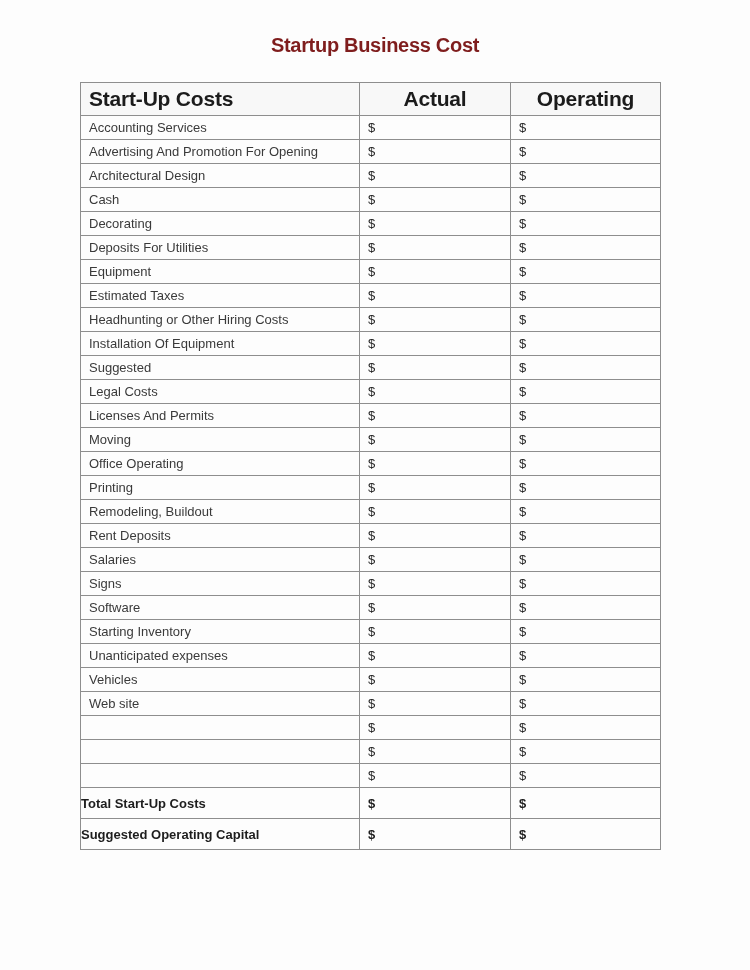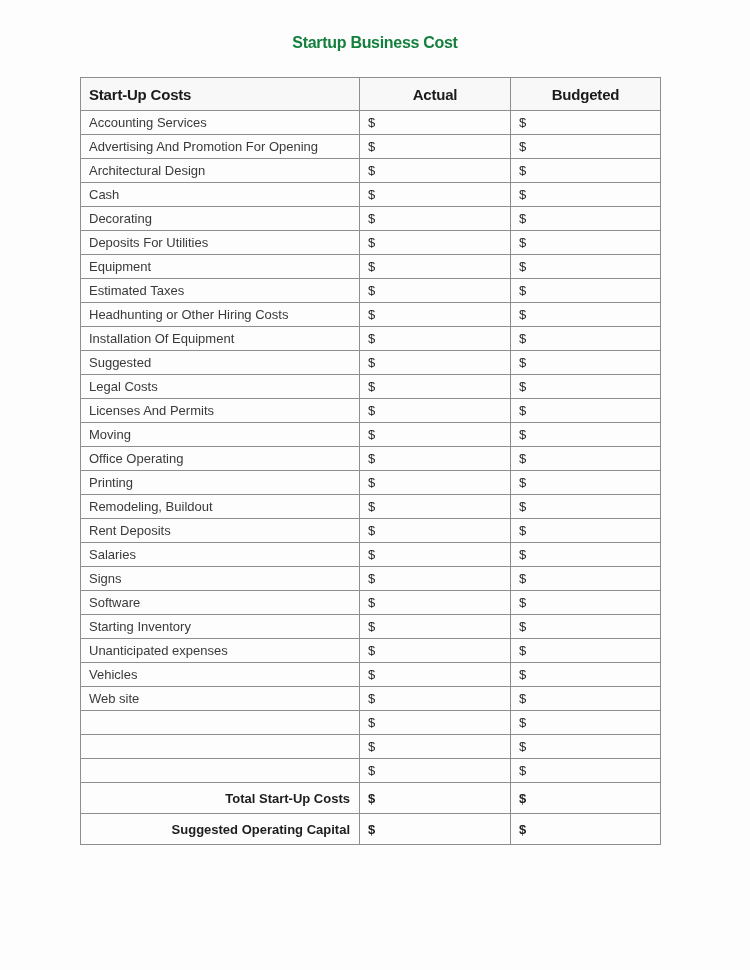--- a/index.html
+++ b/index.html
@@ -13,23 +13,23 @@
     height: 970px;
     background: #fdfdfd;
     position: relative;
     overflow: hidden;
     box-sizing: border-box;
   }
   .doc-title {
     margin: 0;
     padding-top: 34px;
     text-align: center;
-    font-size: 16px;
+    font-size: 20px;
     font-weight: bold;
-    color: #15803d;
+    color: #7f1d1d;
     letter-spacing: -0.3px;
   }
   table.cost-table {
     border-collapse: collapse;
     margin: 25px 0 0 80px;
     width: 580px;
     table-layout: fixed;
     background: transparent;
   }
   col.c-label    { width: 279px; }
@@ -39,21 +39,21 @@
   .cost-table td {
     border: 1px solid #8e8e8e;
     margin: 0;
     overflow: hidden;
     white-space: nowrap;
     box-sizing: border-box;
   }
   .cost-table th {
     height: 33px;
     background: #f8f8f8;
-    font-size: 15px;
+    font-size: 21px;
     font-weight: bold;
     color: #1b1b1b;
     text-align: center;
     letter-spacing: -0.2px;
   }
   th.col-label {
     text-align: left;
     padding-left: 8px;
   }
   .cost-table td {
@@ -65,21 +65,21 @@
   }
   td.cell-amount {
     color: #272727;
   }
   tr.total-row td {
     height: 31px;
     font-weight: bold;
     color: #1d1d1d;
   }
   tr.total-row td.cell-label {
-    text-align: right;
+    text-align: left;
     padding-right: 9px;
     padding-left: 0;
   }
 </style>
 </head>
 <body>
 
 <div class="page">
 
   <h1 class="doc-title">Startup Business Cost</h1>
@@ -87,21 +87,21 @@
   <table class="cost-table">
     <colgroup>
       <col class="c-label">
       <col class="c-actual">
       <col class="c-budgeted">
     </colgroup>
     <thead>
       <tr>
         <th class="col-label">Start-Up Costs</th>
         <th class="col-actual">Actual</th>
-        <th class="col-budgeted">Budgeted</th>
+        <th class="col-budgeted">Operating</th>
       </tr>
     </thead>
     <tbody id="rows-body">
         <tr>
     <td class="cell-label">Accounting Services</td>
     <td class="cell-amount">$</td>
     <td class="cell-amount">$</td>
   </tr>
         <tr>
     <td class="cell-label">Advertising And Promotion For Opening</td>

